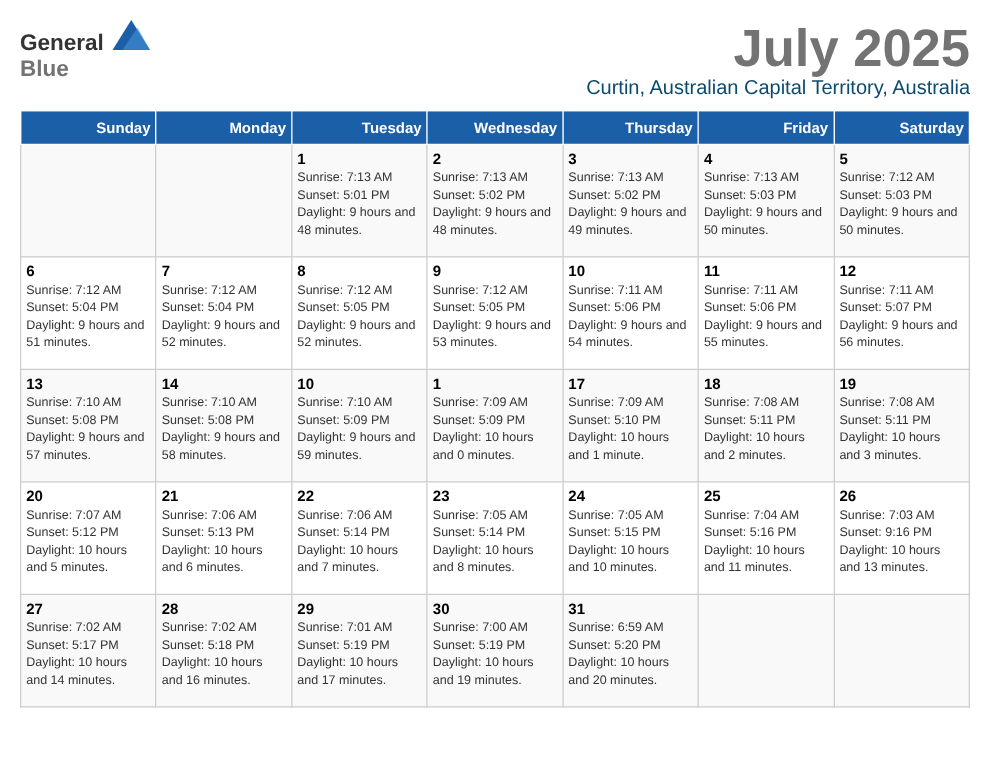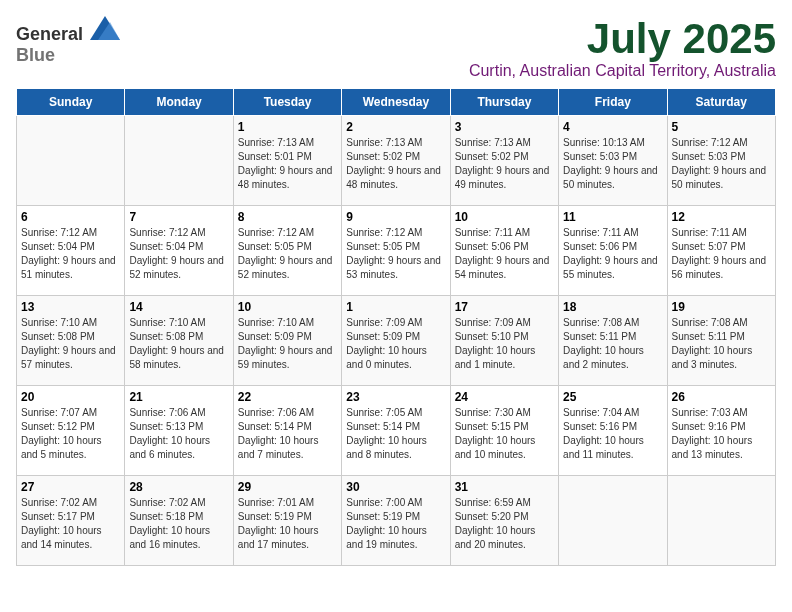--- a/index.html
+++ b/index.html
@@ -36,37 +36,37 @@
       width: 30px;
       height: 24px;
       margin-left: 2px;
     }
     .title-block {
       text-align: right;
     }
     .month-title {
       font-size: 42px;
       font-weight: bold;
-      color: #14532d;
+      color: #737373;
       line-height: 1.1;
     }
     .location-title {
       font-size: 16px;
-      color: #701a75;
+      color: #0c4a6e;
     }
     table {
       width: 100%;
       border-collapse: collapse;
       font-size: 11px;
     }
     thead tr th {
       background-color: #1a5fa8;
       color: #fff;
       padding: 6px 4px;
-      text-align: center;
+      text-align: right;
       font-size: 12px;
       border: 1px solid #fff;
     }
     tbody tr td {
       border: 1px solid #ccc;
       vertical-align: top;
       padding: 4px;
       width: calc(100% / 7);
       min-height: 80px;
       height: 90px;
@@ -139,21 +139,21 @@
 Daylight: 9 hours and 48 minutes.</div>
         </td>
         <td>
           <span class="day-number">3</span>
           <div class="day-info">Sunrise: 7:13 AM
 Sunset: 5:02 PM
 Daylight: 9 hours and 49 minutes.</div>
         </td>
         <td>
           <span class="day-number">4</span>
-          <div class="day-info">Sunrise: 10:13 AM
+          <div class="day-info">Sunrise: 7:13 AM
 Sunset: 5:03 PM
 Daylight: 9 hours and 50 minutes.</div>
         </td>
         <td>
           <span class="day-number">5</span>
           <div class="day-info">Sunrise: 7:12 AM
 Sunset: 5:03 PM
 Daylight: 9 hours and 50 minutes.</div>
         </td>
       </tr>
@@ -265,21 +265,21 @@
 Daylight: 10 hours and 7 minutes.</div>
         </td>
         <td>
           <span class="day-number">23</span>
           <div class="day-info">Sunrise: 7:05 AM
 Sunset: 5:14 PM
 Daylight: 10 hours and 8 minutes.</div>
         </td>
         <td>
           <span class="day-number">24</span>
-          <div class="day-info">Sunrise: 7:30 AM
+          <div class="day-info">Sunrise: 7:05 AM
 Sunset: 5:15 PM
 Daylight: 10 hours and 10 minutes.</div>
         </td>
         <td>
           <span class="day-number">25</span>
           <div class="day-info">Sunrise: 7:04 AM
 Sunset: 5:16 PM
 Daylight: 10 hours and 11 minutes.</div>
         </td>
         <td>

